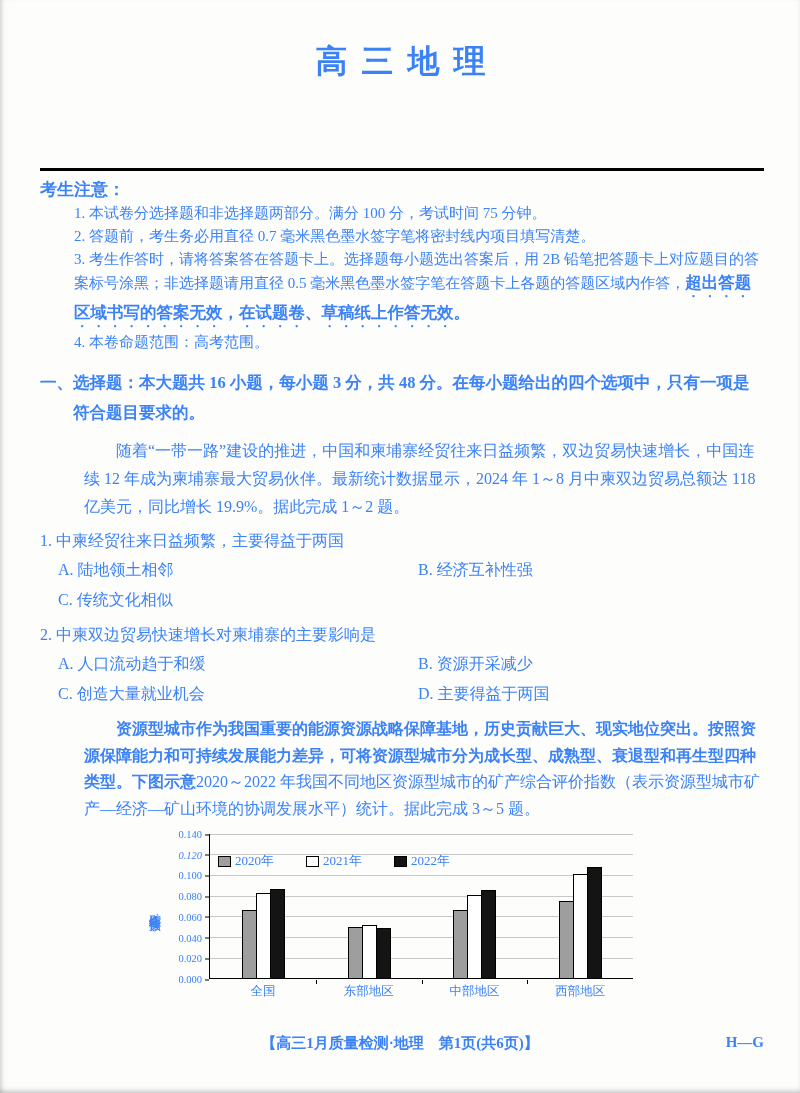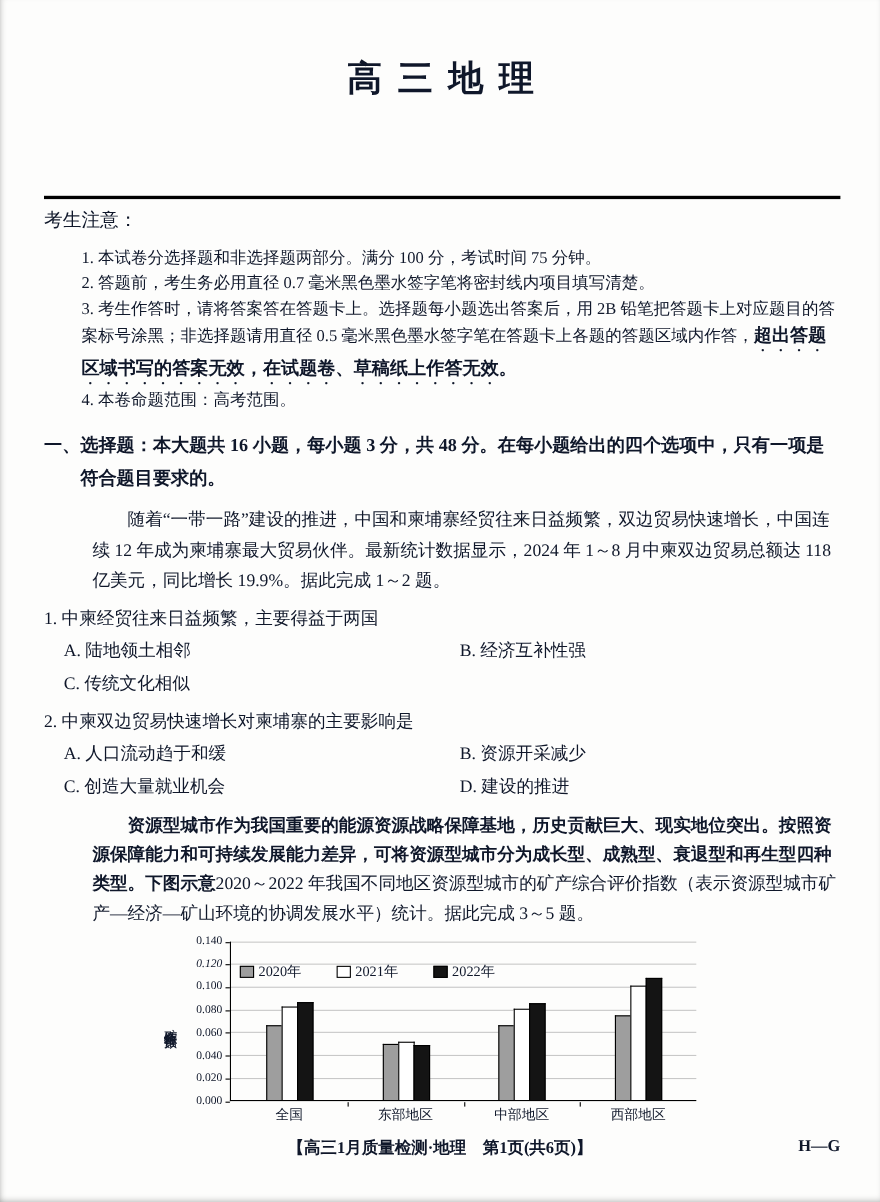--- a/index.html
+++ b/index.html
@@ -5,22 +5,22 @@
   * { margin: 0; padding: 0; box-sizing: border-box; }
   html, body { background: #e9e9e9; }
   body { font-family: "Liberation Serif", "DejaVu Serif", serif; }
 
   .page {
     position: relative;
     width: 800px;
     height: 1093px;
     margin: 0 auto;
     background: #fdfdfc;
-    color: #0f172a;
-    padding: 10px 36px 0 40px;
+    color: #3b82f6;
+    padding: 0 36px 0 40px;
     overflow: hidden;
     box-shadow: inset 0 -4px 6px -3px rgba(0,0,0,0.28), inset 5px 0 7px -5px rgba(0,0,0,0.22);
   }
 
   .title {
     text-align: center;
     font-size: 32px;
     font-weight: bold;
     padding-top: 40px;
     letter-spacing: 3px;
@@ -29,23 +29,23 @@
   
   .notice {
     margin-top: 84px;
     border-top: 3px solid #000;
     padding-top: 7px;
     font-size: 15px;
     line-height: 23px;
   }
   .notice-heading {
     font-size: 17px;
-    font-weight: normal;
+    font-weight: bold;
     line-height: 24px;
-    margin-bottom: 12px;
+    margin-bottom: 0;
   }
   .notice-item { margin-left: 34px; }
   .em-bold {
     font-weight: bold;
     font-size: 1.1em;
     -webkit-text-emphasis: filled dot;
     text-emphasis: filled dot;
     -webkit-text-emphasis-position: under;
     text-emphasis-position: under left;
   }
@@ -193,21 +193,21 @@
       <div class="option">C. 传统文化相似</div>
     </div>
   </div>
 
   <div class="question">
     <div class="stem">2. 中柬双边贸易快速增长对柬埔寨的主要影响是</div>
     <div class="options">
       <div class="option">A. 人口流动趋于和缓</div>
       <div class="option">B. 资源开采减少</div>
       <div class="option">C. 创造大量就业机会</div>
-      <div class="option">D. 建设的推进</div>
+      <div class="option">D. 主要得益于两国</div>
     </div>
   </div>
 
   <p class="passage passage2"><span class="p2bold">资源型城市作为我国重要的能源资源战略保障基地，历史贡献巨大、现实地位突出。按照资源保障能力和可持续发展能力差异，可将资源型城市分为成长型、成熟型、衰退型和再生型四种类型。下图示意</span><span>2020～2022 年我国不同地区资源型城市的矿产综合评价指数（表示资源型城市矿产—经济—矿山环境的协调发展水平）统计。据此完成 3～5 题。</span></p>
 
   <div class="chart">
     <div class="chart-inner">
       <div class="ylabel">矿产综合评价指数</div>
       <div class="yticks" id="yticks">
           <div class="ytick" style="top: 145px;">0.000</div>

